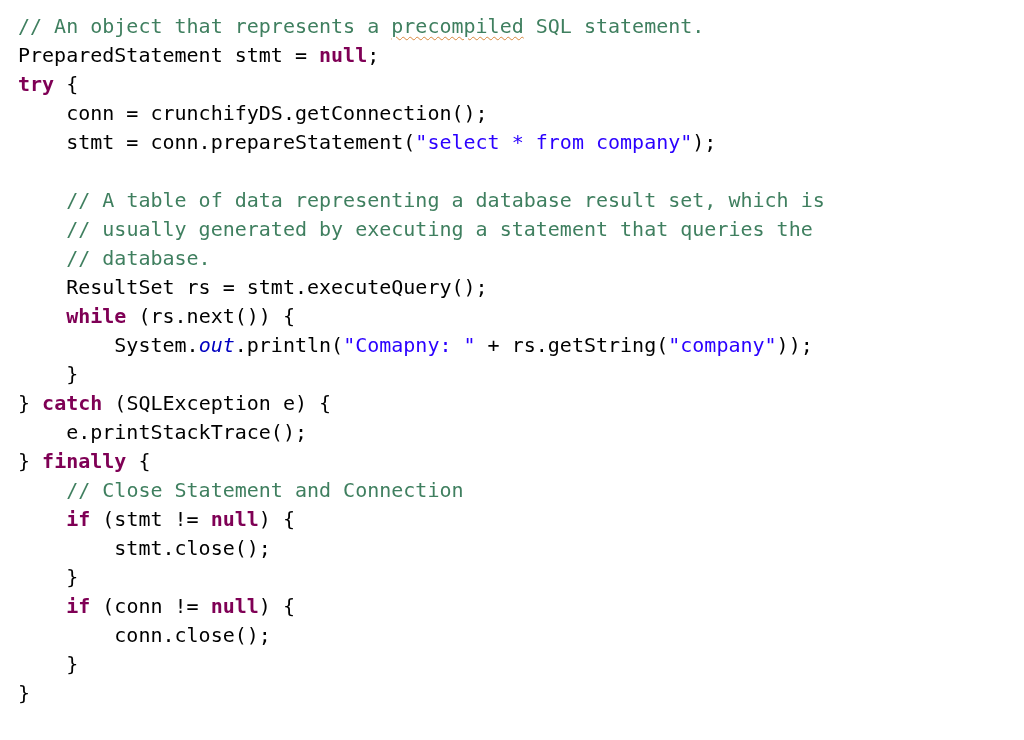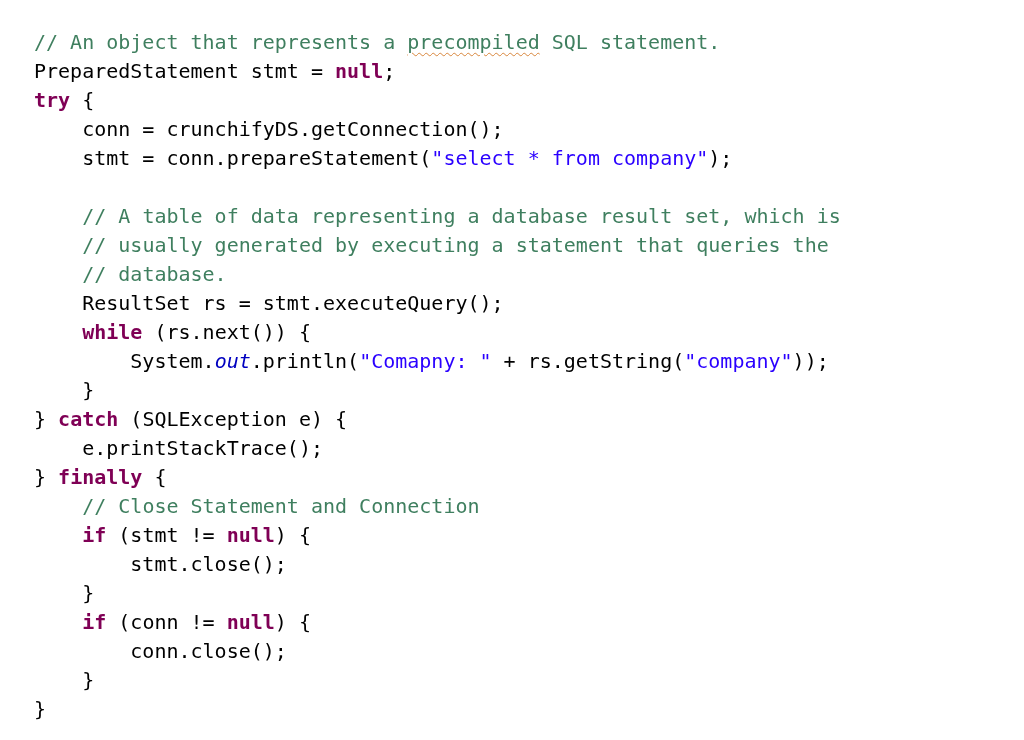--- a/index.html
+++ b/index.html
@@ -4,21 +4,21 @@
 <style>
   html, body {
     margin: 0;
     padding: 0;
     background: #ffffff;
     width: 1024px;
     height: 740px;
     overflow: hidden;
   }
   pre.code {
-    margin: 16px;
+    margin: 0;
     padding: 12px 18px;
     font-family: "Monaco", "Menlo", "Consolas", monospace;
     font-size: 20px;
     line-height: 1.45;
     white-space: pre;
     color: #000000;
   }
   .c-comment { color: #3f7f5f; }
   .c-keyword { color: #7f0055; font-weight: bold; }
   .c-string  { color: #2a00ff; }

